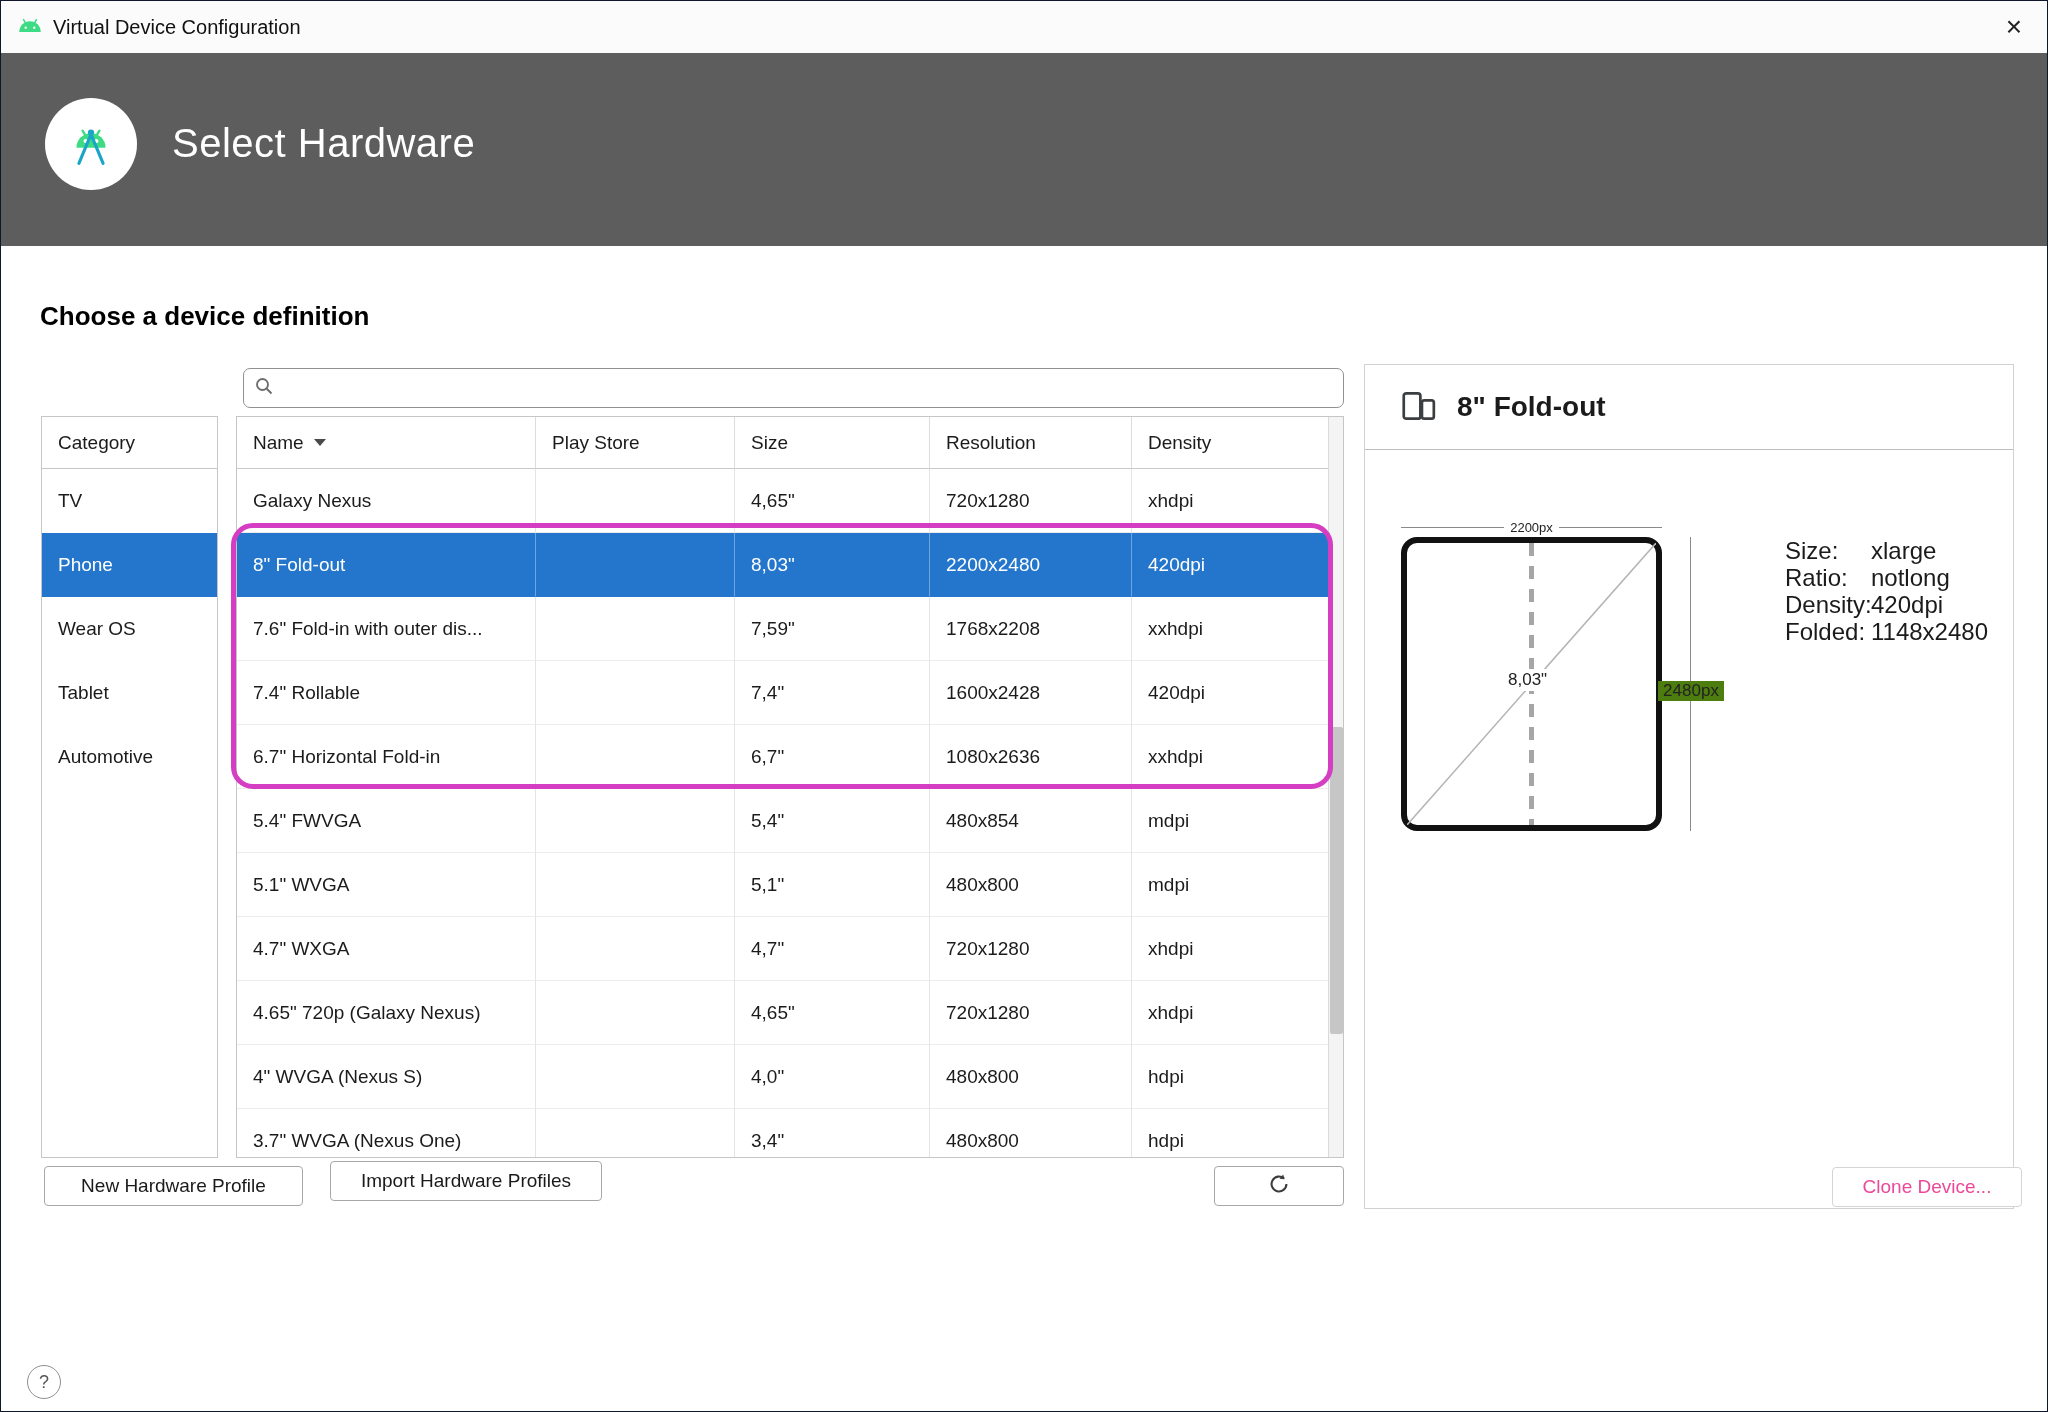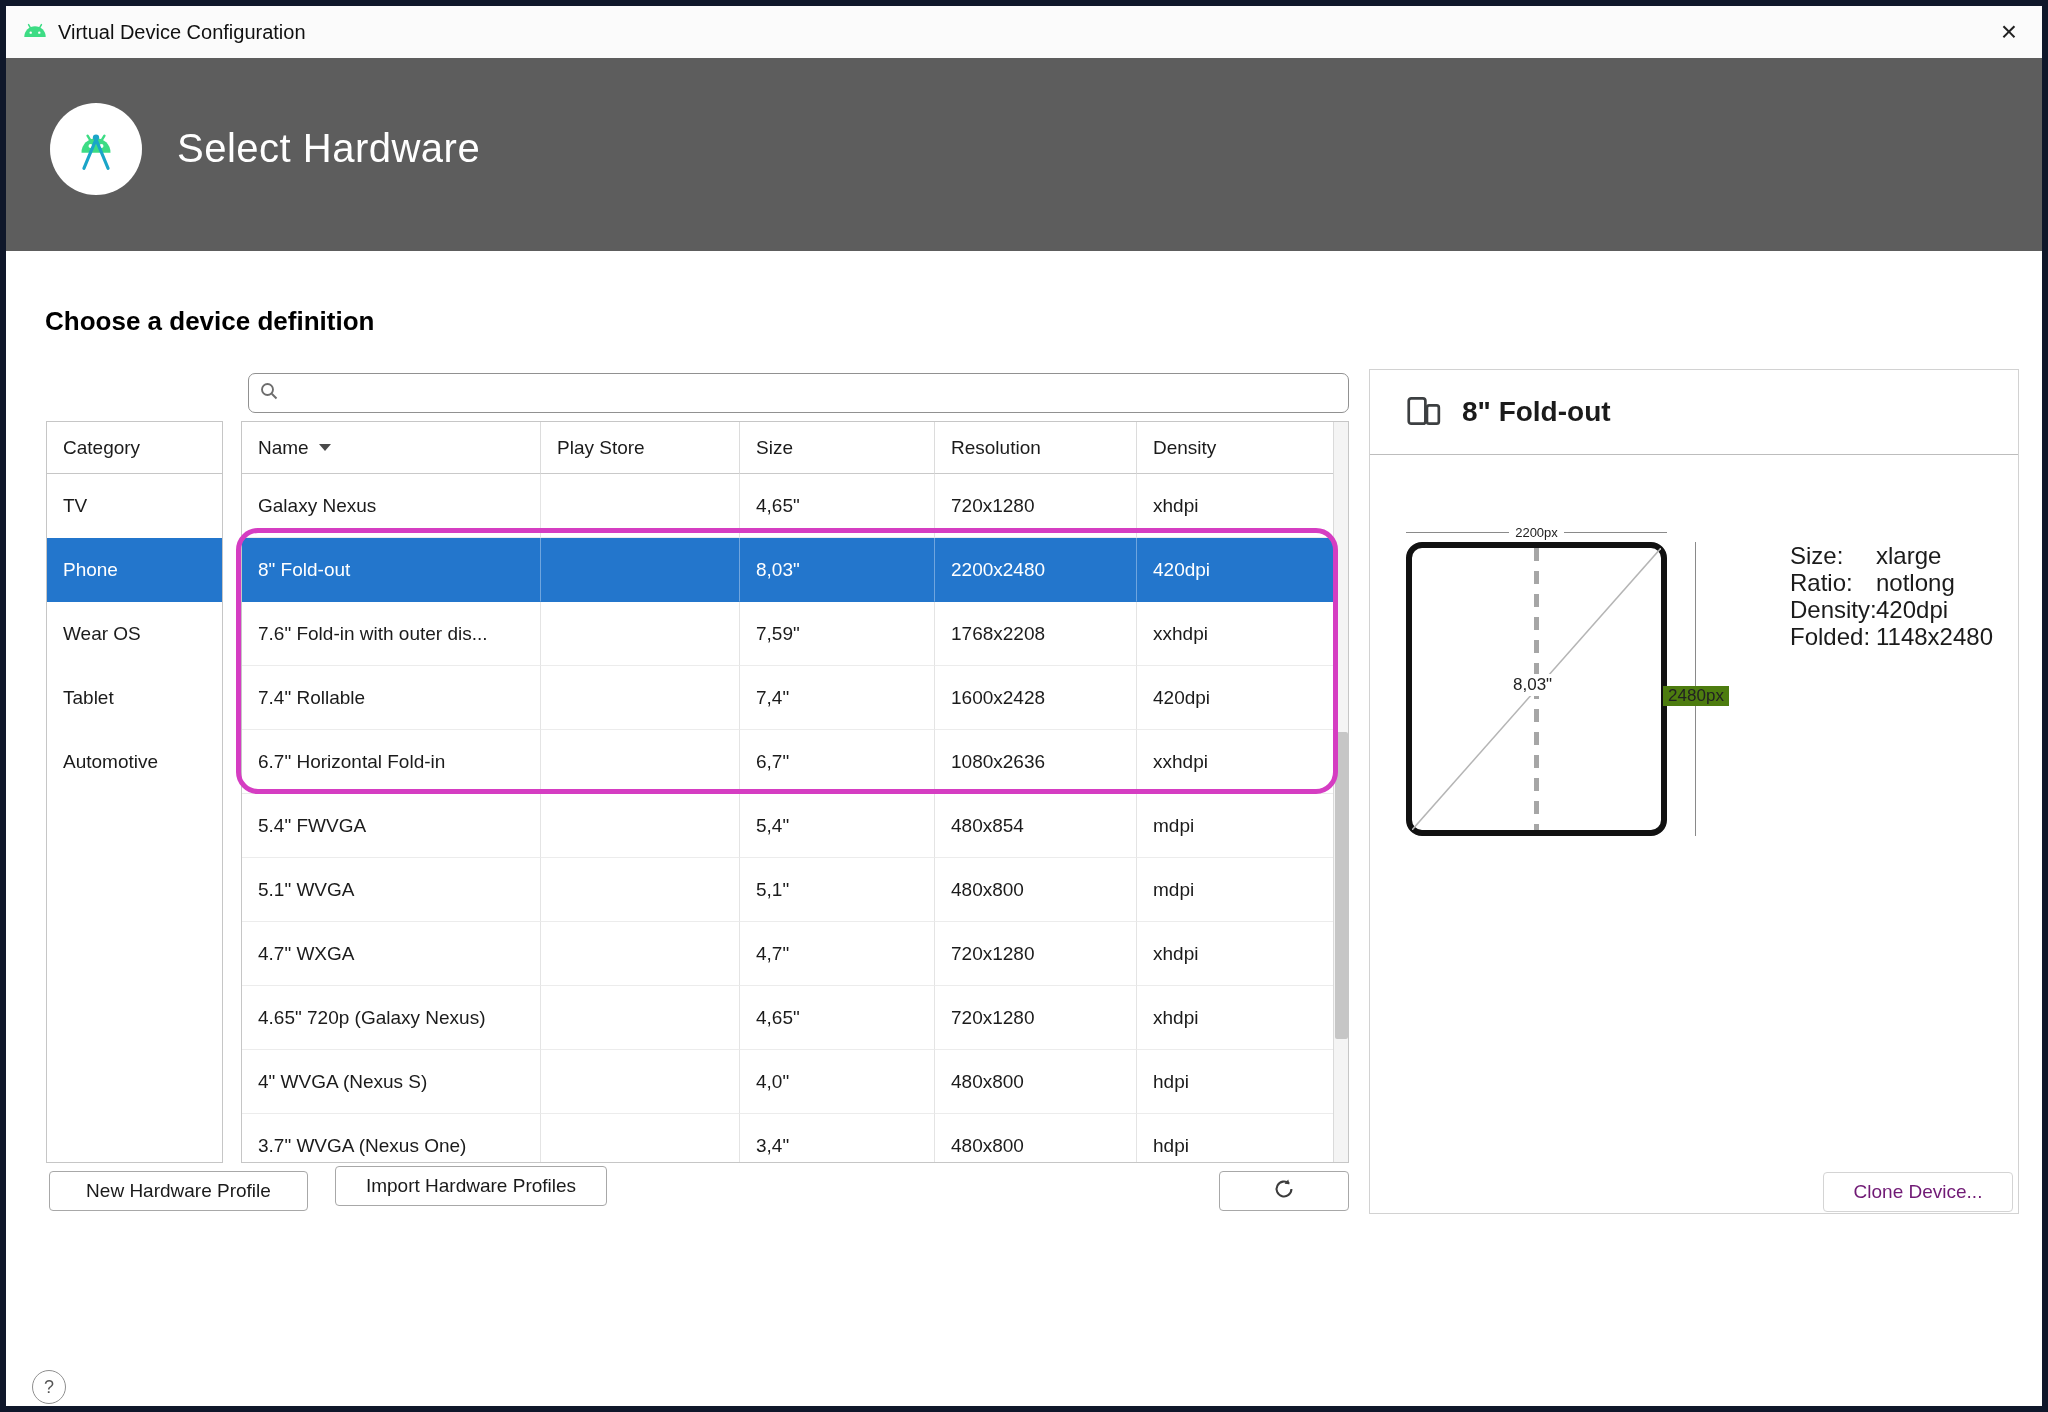--- a/index.html
+++ b/index.html
@@ -1,20 +1,20 @@
 <!DOCTYPE html>
 <html style="--accent: #2376cc; --highlight: #d53dc2; --header-bg: #5d5d5d;"><head>
 <meta charset="utf-8">
 <style>
   * { box-sizing: border-box; margin: 0; padding: 0; }
   html,body { background:#e8e8e8; }
   body { font-family: "Liberation Sans", sans-serif; color:#1b1b1b; }
 
   .window { position:relative; width:2048px; height:1412px; background:#fff;
-            border:6px solid #0f172a; overflow:hidden; }
+            border:1px solid #0f172a; overflow:hidden; }
 
   
   .titlebar { position:absolute; left:0; top:0; width:100%; height:52px;
               background:#fbfbfb; display:flex; align-items:center; padding-left:16px; }
   .titlebar .app-title { font-size:20px; margin-left:10px; color:#111; }
   .close-btn { position:absolute; right:0; top:0; width:66px; height:52px; border:none;
                background:transparent; font-size:28px; font-weight:300; color:#222; cursor:pointer;
                font-family:inherit; line-height:52px; }
 
   
@@ -70,21 +70,21 @@
                   background:#c6c6c6; border-radius:2px; }
 
   
   .highlight-overlay { position:absolute; left:230px; top:522px; width:1102px; height:266px;
                        border:5px solid var(--highlight,#d53dc2); border-radius:22px;
                        pointer-events:none; z-index:6; }
 
   
   .btn { height:40px; border:1px solid #a8a8a8; background:#fff; border-radius:4px;
          font-size:19px; color:#1a1a1a; font-family:inherit; cursor:pointer; }
-  .btn.disabled { color:#701a75; border-color:#d4d4d4; cursor:default; }
+  .btn.disabled { color:#ec4899; border-color:#d4d4d4; cursor:default;margin-left:14px; }
   .btn.primary { background:var(--accent,#2376cc); border-color:var(--accent,#2376cc); color:#fff; }
   .btn-new { position:absolute; left:43px; top:1165px; width:259px; }
   .btn-import { position:absolute; left:329px; top:1123px; width:272px;margin-top:37px; }
   .btn-refresh { position:absolute; left:1213px; top:1165px; width:130px;
                  display:flex; align-items:center; justify-content:center; }
 
   
   .detail-panel { position:absolute; left:1363px; top:363px; width:650px; height:845px;
                   background:#fff; border:1px solid #d2d2d2; }
   .detail-header-icon { position:absolute; left:34px; top:22px; }

